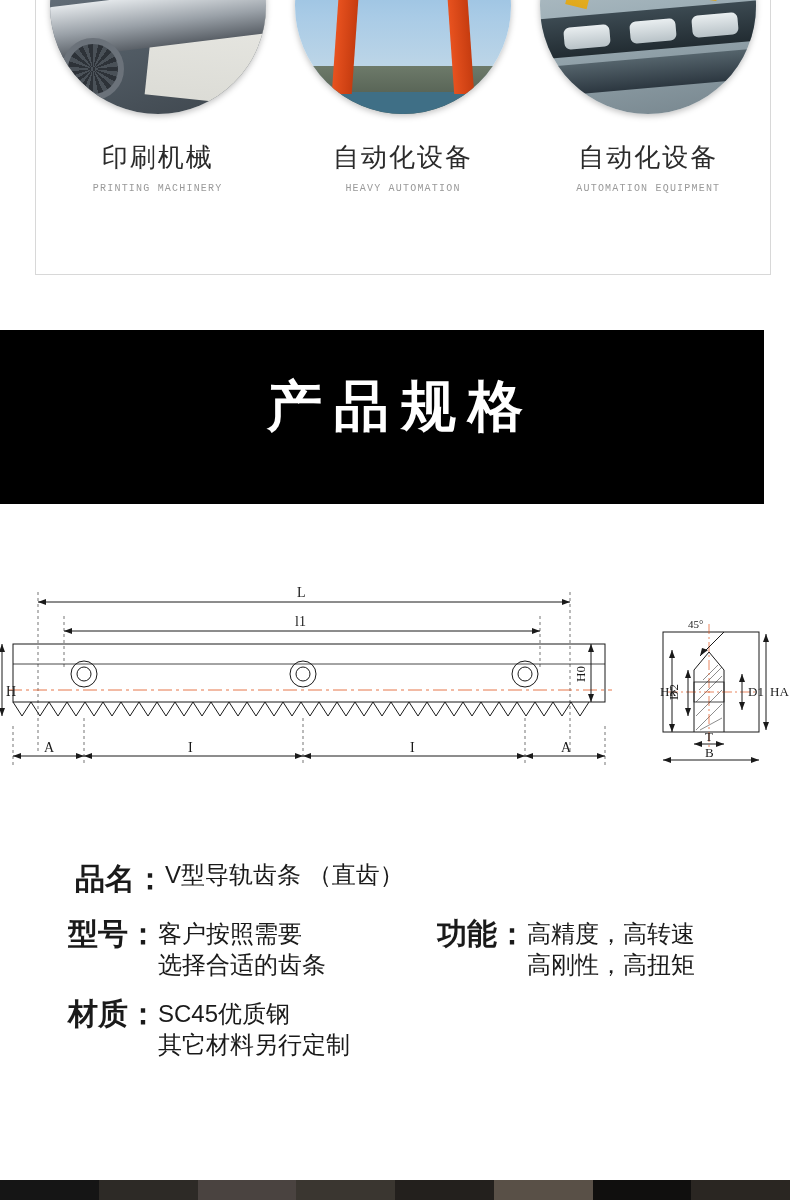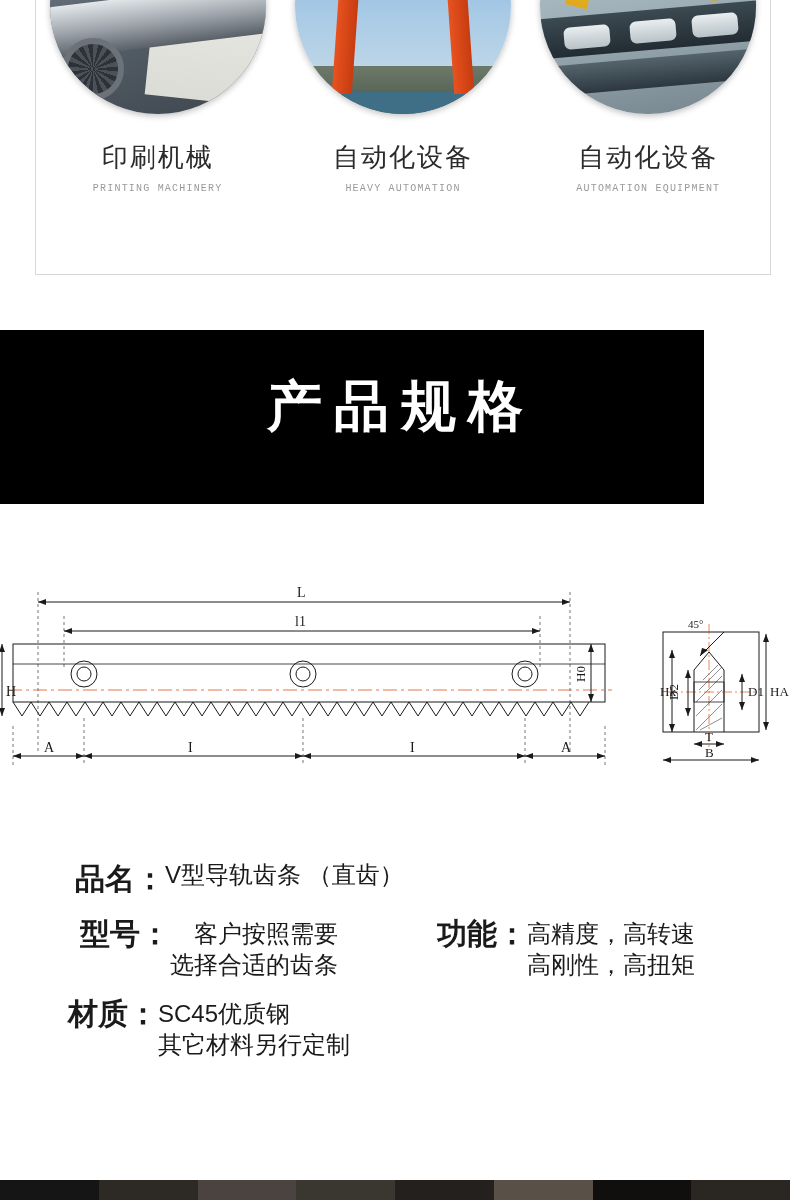--- a/index.html
+++ b/index.html
@@ -151,21 +151,21 @@
     font-size: 10px;
     color: #9a9a9a;
     letter-spacing: 1.2px;
   }
 
   
   .spec-banner {
     position: absolute;
     left: 0;
     top: 330px;
-    width: 704px;
+    width: 764px;
     height: 174px;
     background: #000000;
   }
   .spec-banner-cn {
     position: absolute;
     left: 0;
     top: 40px;
     width: 790px;
     text-align: center;
     font-size: 55px;
@@ -217,21 +217,21 @@
     white-space: nowrap;
     line-height: 1.28;
   }
   .spec-value {
     font-size: 24px;
     color: #1a1a1a;
     line-height: 1.28;
     white-space: pre-line;
   }
   .row-name  { left: 75px;  top: 5px; }
-  .row-model { left: 80px;  top: 60px; text-align: right; }
+  .row-model { left: 68px;  top: 60px; }
   .row-mat   { left: 68px;  top: 140px; }
   .row-brand { left: 440px; top: 5px; }
   .row-func  { left: 437px; top: 60px; justify-content: center; }
 
   .row-model .spec-value,
   .row-mat .spec-value,
   .row-func .spec-value { padding-top: 4px; }
 
   
   .bottom-strip {

